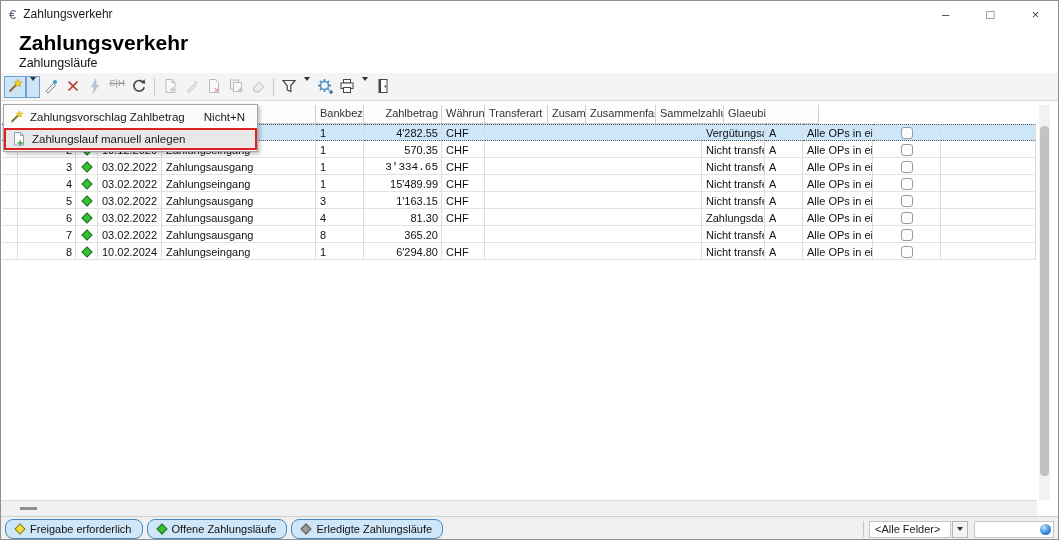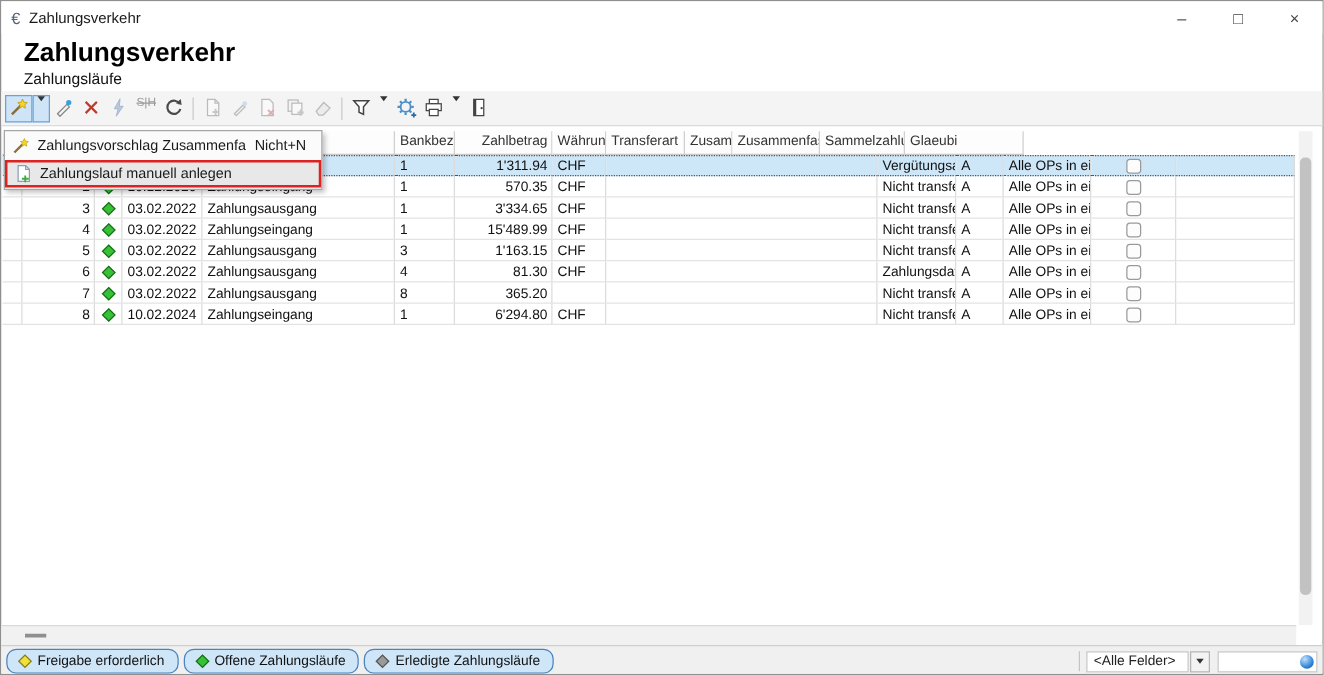--- a/index.html
+++ b/index.html
@@ -225,21 +225,21 @@
       <div class="hcell" style="width: 95px;">Glaeubi</div>
     </div>
   <div class="grid-body" id="grid-body">
       <div class="grow selected">
         <div class="gcell" style="width: 16px;"></div>
         <div class="gcell ar" style="width: 58px;"></div>
         <div class="gcell" style="width: 22px;"></div>
         <div class="gcell" style="width: 64px;"></div>
         <div class="gcell" style="width: 154px;"></div>
         <div class="gcell" style="width: 48px;">1</div>
-        <div class="gcell ar" style="width: 78px;">1'311.94</div>
+        <div class="gcell ar" style="width: 78px;">4'282.55</div>
         <div class="gcell" style="width: 43px;">CHF</div>
         <div class="gcell" style="width: 217px;"></div>
         <div class="gcell" style="width: 63px;">Vergütungsau</div>
         <div class="gcell" style="width: 38px;">A</div>
         <div class="gcell" style="width: 70px;">Alle OPs in einer Zah</div>
         <div class="gcell" style="width: 68px;">
           <span class="checkbox"></span>
         </div>
         <div class="gcell" style="width: 95px;"></div>
       </div>
@@ -265,21 +265,21 @@
       </div>
       <div class="grow">
         <div class="gcell" style="width: 16px;"></div>
         <div class="gcell ar" style="width: 58px;">3</div>
         <div class="gcell" style="width: 22px;">
           <span class="diamond" style="background: rgb(53, 194, 53);"></span>
         </div>
         <div class="gcell" style="width: 64px;">03.02.2022</div>
         <div class="gcell" style="width: 154px;">Zahlungsausgang</div>
         <div class="gcell" style="width: 48px;">1</div>
-        <div class="gcell ar" style="width: 78px;">3'334.65</div>
+        <div class="gcell ar" style="width: 78px; font-family: Liberation Mono, monospace;">3'334.65</div>
         <div class="gcell" style="width: 43px;">CHF</div>
         <div class="gcell" style="width: 217px;"></div>
         <div class="gcell" style="width: 63px;">Nicht transfer</div>
         <div class="gcell" style="width: 38px;">A</div>
         <div class="gcell" style="width: 70px;">Alle OPs in einer Zah</div>
         <div class="gcell" style="width: 68px;">
           <span class="checkbox"></span>
         </div>
         <div class="gcell" style="width: 95px;"></div>
       </div>
@@ -393,21 +393,21 @@
   </div>
 
   <div class="menu">
     <div class="menu-item">
       <span class="mi-icon">
         <svg width="16" height="16">
           <line x1="2.5" y1="13" x2="9" y2="6.5" stroke="#8a6d3b" stroke-width="1.8"></line>
           <polygon points="10.5,1.8 11.4,3.9 13.7,4.2 12,5.8 12.4,8 10.5,6.9 8.6,8 9,5.8 7.3,4.2 9.6,3.9" fill="#f5d327" stroke="#b89b00" stroke-width="0.5"></polygon>
         </svg>
       </span>
-      <span class="mi-label">Zahlungsvorschlag Zusammenfa</span>
+      <span class="mi-label">Zahlungsvorschlag Zahlbetrag</span>
       <span class="mi-shortcut">Nicht+N</span>
     </div>
     <div class="menu-item highlighted">
       <span class="mi-icon">
         <svg width="16" height="16">
           <path d="M3.5 1.5 h6 l3 3 v9.5 h-9 z" fill="#fff" stroke="#8aa0b8" stroke-width="1"></path>
           <path d="M9.5 1.5 v3 h3" fill="none" stroke="#8aa0b8" stroke-width="1"></path>
           <line x1="6.5" y1="12" x2="12" y2="12" stroke="#44aa44" stroke-width="1.5"></line>
           <line x1="9.2" y1="9.3" x2="9.2" y2="14.7" stroke="#44aa44" stroke-width="1.5"></line>
         </svg>

